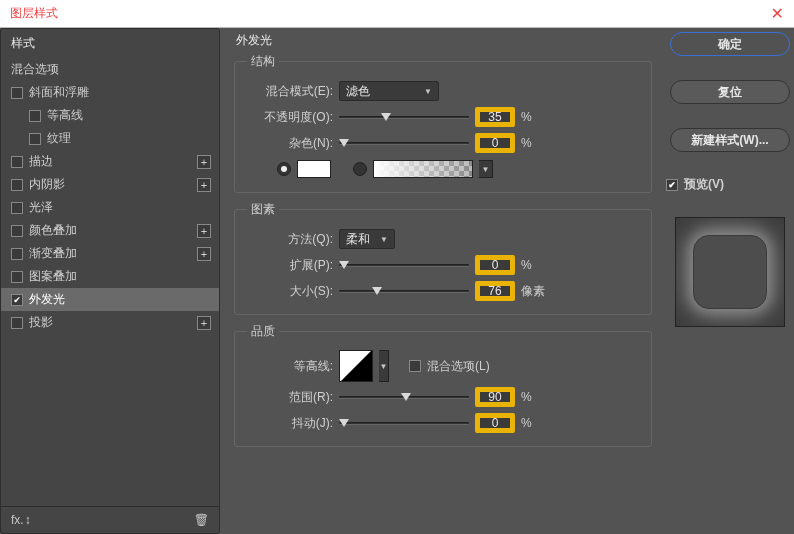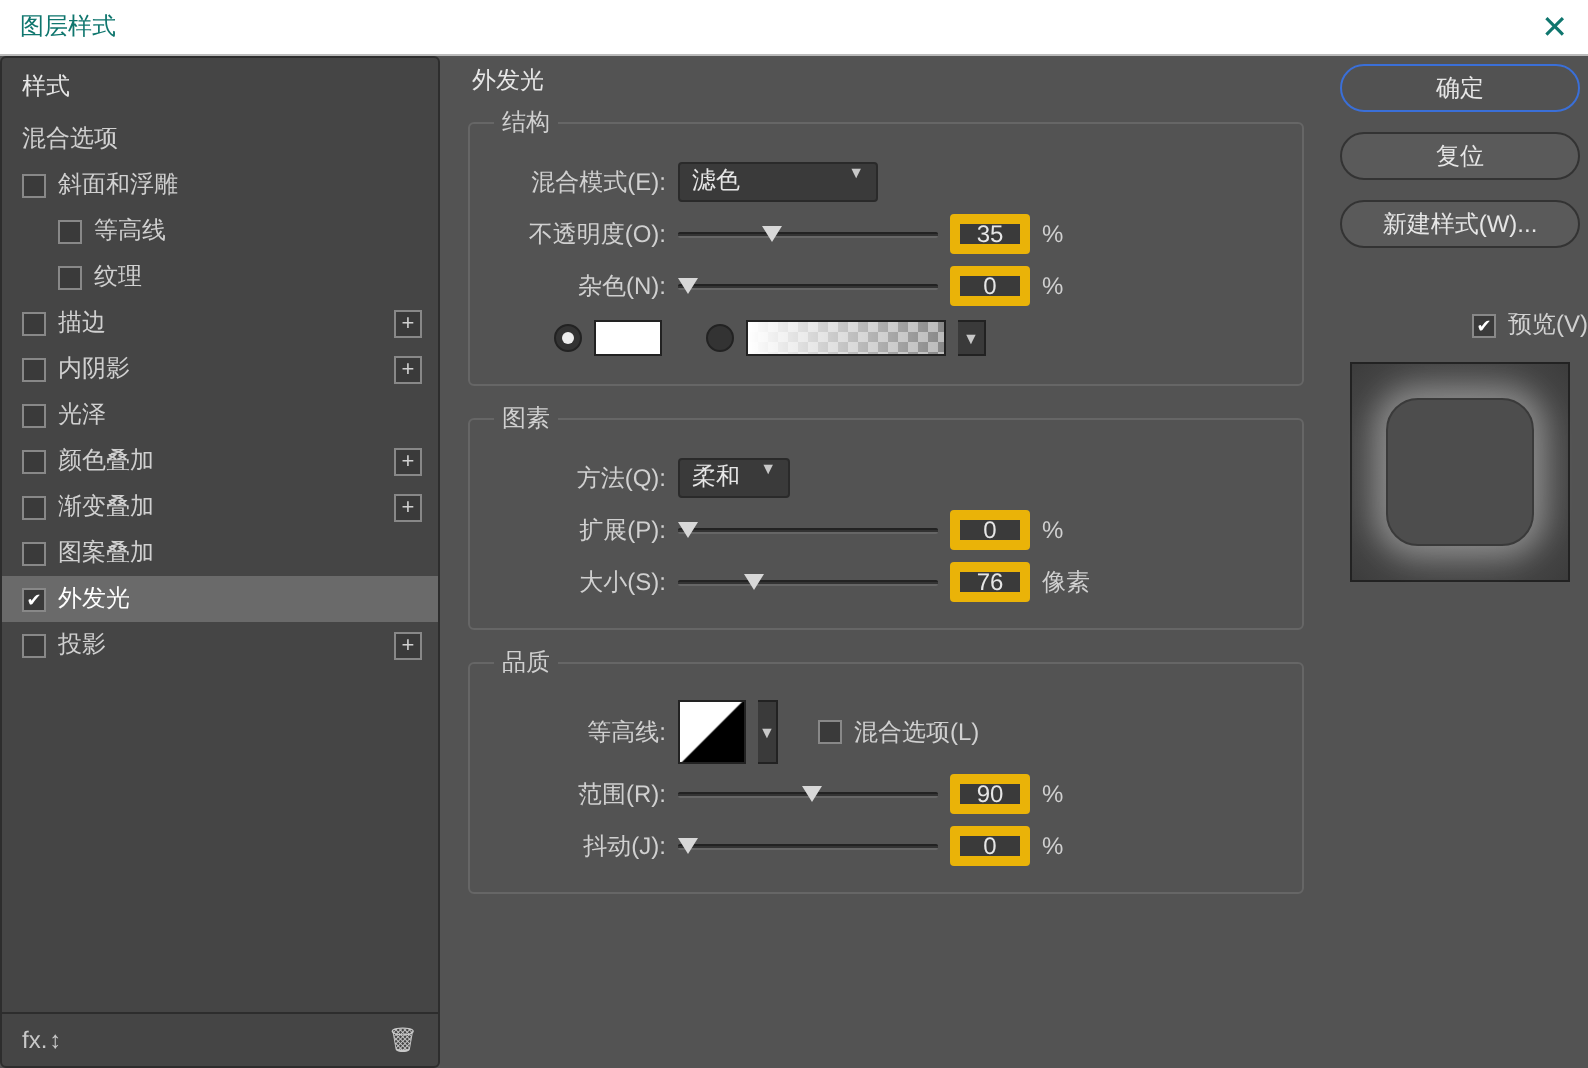--- a/index.html
+++ b/index.html
@@ -20,21 +20,21 @@
     background: var(--bg-0);
     color: var(--text-dim);
     font-size: 12px;
     overflow: hidden;
   }
 
   
   .titlebar {
     height: 28px;
     background: #fff;
-    color: #0f766e;
+    color: #ef4444;
     display: flex;
     align-items: center;
     padding: 0 10px;
     justify-content: space-between;
     border-bottom: 1px solid #bbb;
   }
   .titlebar-close {
     font-size: 16px;
     cursor: pointer;
   }
@@ -143,20 +143,21 @@
     white-space: nowrap;
     color: var(--text-dim);
   }
   .dropdown {
     height: 20px;
     background: #3a3a3a;
     border: 1px solid #2a2a2a;
     color: var(--text);
     border-radius: 2px;
     display: inline-flex;
+    align-items: center;
     padding: 0 6px;
     gap: 6px;
     min-width: 100px;
     justify-content: space-between;
   }
   .dropdown.small { min-width: 56px; }
   .chevron { font-size: 8px; color:#c8c8c8; }
   .slider {
     flex: 1;
     height: 14px;
@@ -257,38 +258,39 @@
     align-items: center;
     justify-content: center;
     cursor: pointer;
   }
 
   
   .right {
     width: 128px;
     display: flex;
     flex-direction: column;
-    align-items: flex-end;
-    gap: 10px;
+    align-items: flex-start;
+    gap: 24px;
     padding-top: 4px;
+    font-weight: bold;
   }
   .right .btn {
     width: 120px;
     align-self: center;
   }
   .btn.primary {
     border: 1px solid var(--accent);
     background: #525252;
   }
   .preview-toggle {
     display: flex;
     align-items: center;
     gap: 6px;
     justify-content: center;
-    margin-top: 20px;
+    margin-top: 0;
   }
   .preview-box {
     width: 110px;
     height: 110px;
     background: radial-gradient(circle, #555 40%, #3c3c3c 100%);
     border: 1px solid #222;
     align-self: center;
     display: flex;
     align-items: center;
     justify-content: center;

